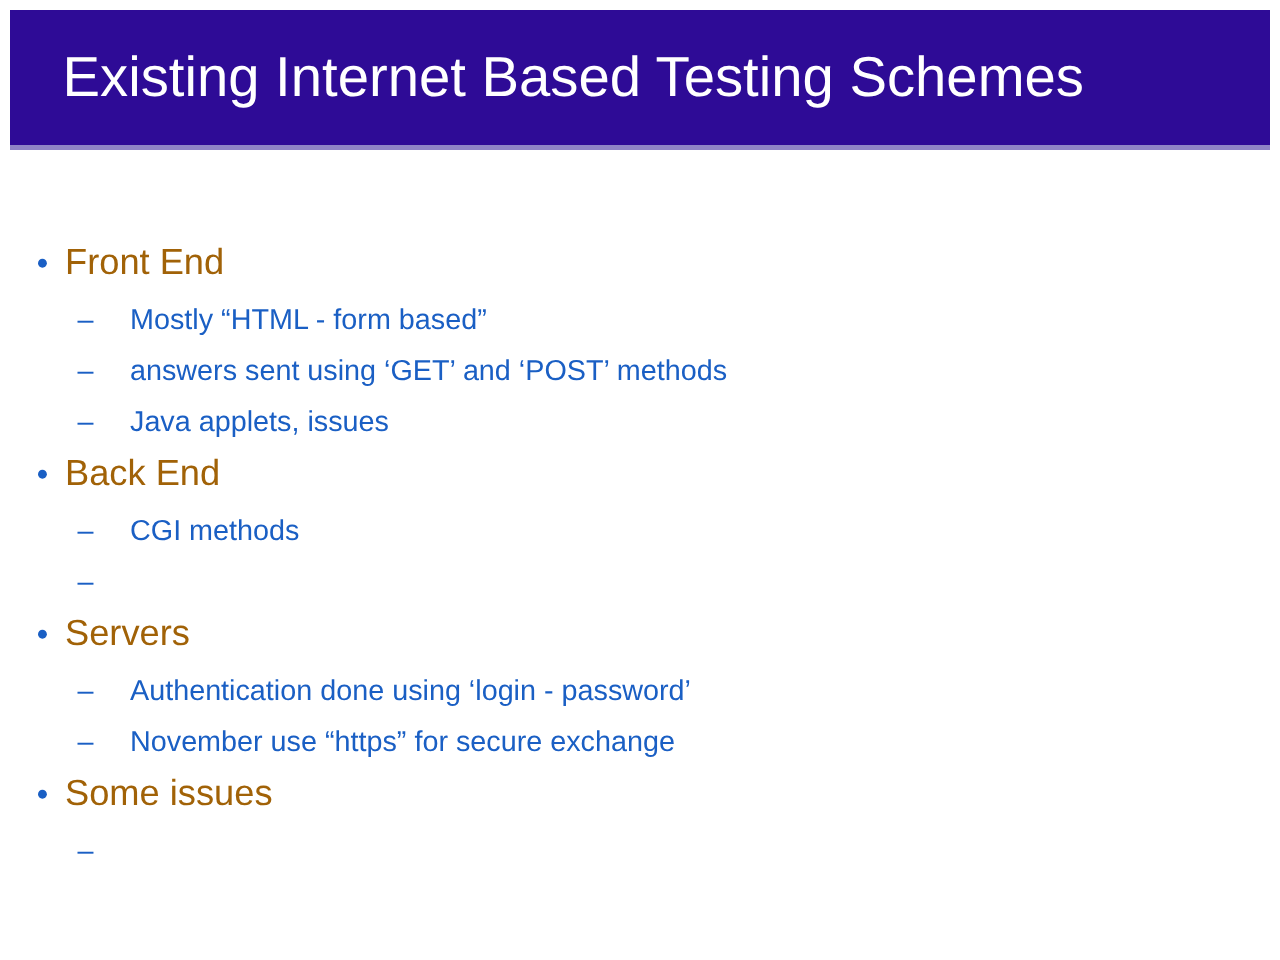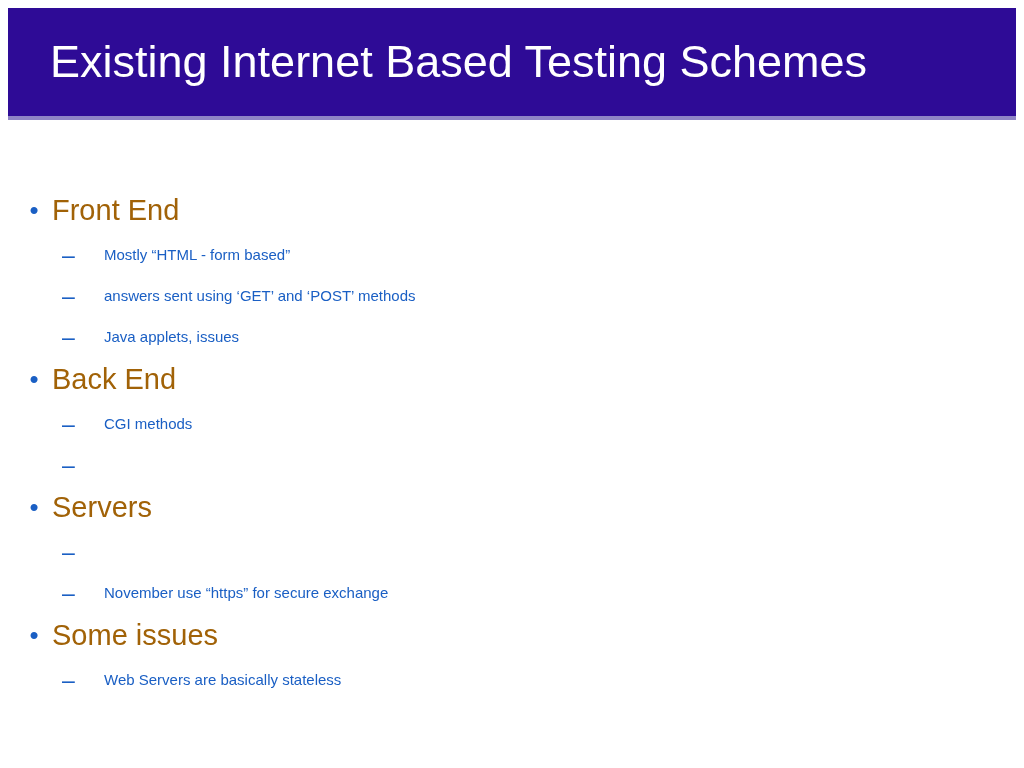--- a/index.html
+++ b/index.html
@@ -85,21 +85,21 @@
   }
   .lvl2 .dash {
     width: 42px;
     min-width: 42px;
     color: #1a5fc4;
     font-size: 23px;
     line-height: 38px;
   }
   .lvl2 .text {
     color: #1a5fc4;
-    font-size: 15px;
+    font-size: 23px;
     line-height: 38px;
     font-weight: normal;
   }
   .group {
     margin-bottom: 2px;
   }
 </style>
 </head>
 <body>
 
@@ -145,32 +145,32 @@
       </div>
     </div>
 
     <div class="group">
       <div class="lvl1">
         <span class="bullet">•</span>
         <span class="text">Servers</span>
       </div>
       <div class="lvl2">
         <span class="dash">–</span>
+        <span class="text">Authentication done using ‘login - password’</span>
       </div>
       <div class="lvl2">
         <span class="dash">–</span>
         <span class="text">November use “https” for secure exchange</span>
       </div>
     </div>
 
     <div class="group">
       <div class="lvl1">
         <span class="bullet">•</span>
         <span class="text">Some issues</span>
       </div>
       <div class="lvl2">
         <span class="dash">–</span>
-        <span class="text">Web Servers are basically stateless</span>
       </div>
     </div>
 
   </div>
 </div>
 
 </body></html>

